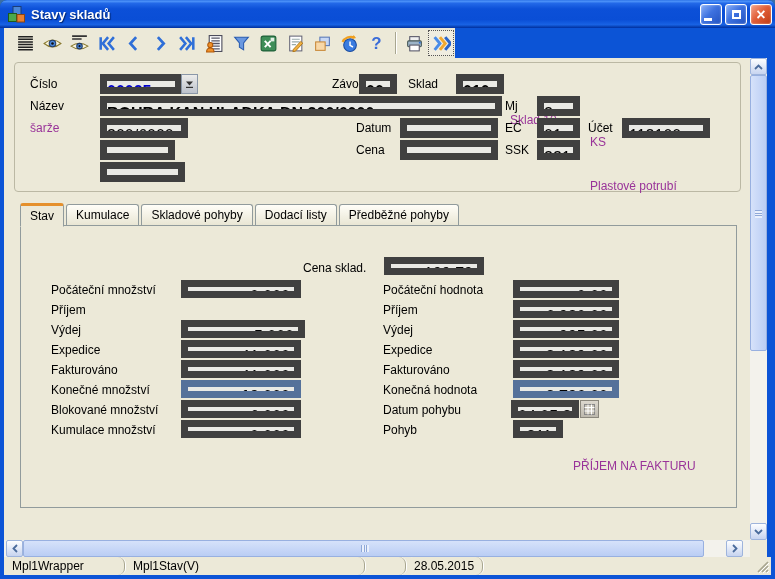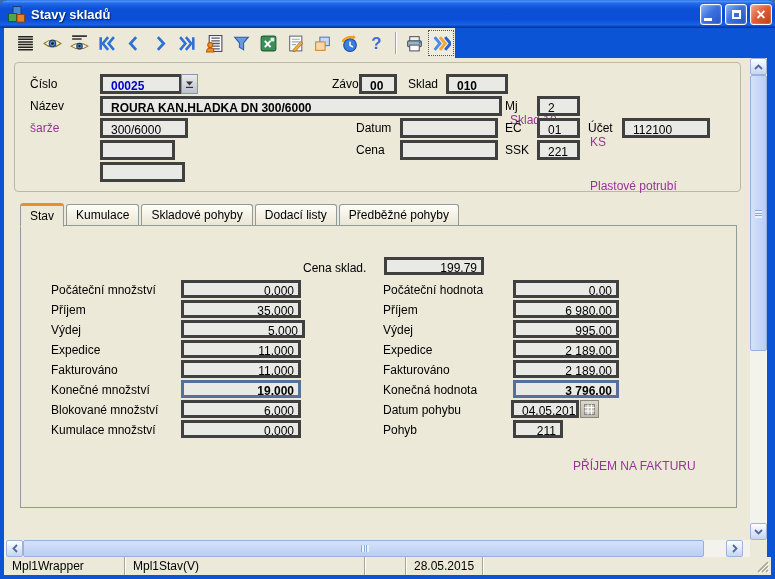--- a/index.html
+++ b/index.html
@@ -33,22 +33,22 @@
   .tbtn.selected { border:1px dotted #555; background:#F0EDE0; }
   .tsep { width:1px; height:22px; background:#A8A690; box-shadow:1px 0 0 #fff; margin:0 5px; }
 
   
   .client { position:absolute; left:4px; top:58px; width:746px; height:482px; background:#ECE9D8; }
   .groupbox { position:absolute; left:10px; top:4px; width:727px; height:130px;
               border:1px solid #BBB8A4; border-radius:4px; }
   .lbl { position:absolute; font-size:12px; color:#000; white-space:nowrap; }
   .lbl.purple { color:#993399; }
   .note { position:absolute; font-size:12px; color:#993399; white-space:nowrap;margin-top:36px; }
-  .fld { position:absolute; height:20px; background:#E9E9E5; border:3px solid #404040;
-         font-size:12px; color:#000; padding:2px 4px 0 8px; overflow:hidden; white-space:nowrap; }
+  .fld { position:absolute; height:20px; background:#E9E9E5; border:7px solid #404040;
+         font-size:16px; color:#000; padding:2px 4px 0 0; overflow:hidden; white-space:nowrap; }
   .fld.right { text-align:right; }
   .fld.bold  { font-weight:bold; }
   .fld.navy  { color:#0000CC; font-weight:bold; }
   .fld.strong{ font-weight:bold; border-color:#55719A; }
   .fld.sm { height:18px; padding-top:1px; }
   .combo-btn { position:absolute; width:17px; height:20px;
                background:linear-gradient(#ECECEA,#BCC2CC); border:1px solid #8A97A8;
                display:flex; align-items:center; justify-content:center; }
   .cal-btn { position:absolute; width:19px; height:18px;
              background:linear-gradient(#DCD8CE,#BDB9AE); border:1px solid #8A877C;
@@ -77,21 +77,21 @@
   .hthumb { background:linear-gradient(#D6E2FA,#BACDF4); }
   .grip-v { position:absolute; left:4px; width:7px; height:8px;
             background:repeating-linear-gradient(180deg,#8FA8D8 0 1px,#EAF0FC 1px 2.6px); }
   .grip-h { position:absolute; top:4px; width:8px; height:7px;
             background:repeating-linear-gradient(90deg,#8FA8D8 0 1px,#EAF0FC 1px 2.6px); }
 
   
   .statusbar { position:absolute; left:4px; top:557px; width:767px; height:18px;
                background:#ECE9D8; display:flex; font-size:12px; color:#000; }
   .spanel { border-right:1px solid #A8A690; box-shadow:1px 0 0 #fff;
-            padding:2px 16px 0 8px; white-space:nowrap; overflow:hidden; }
+            padding:2px 16px 0 8px; white-space:nowrap; overflow:hidden;border-radius:7px; }
   .sgrip { position:absolute; right:2px; bottom:2px; }
 </style>
 </head>
 <body>
 
 <div class="window">
 
   <div class="titlebar">
     <svg class="title-icon" viewBox="0 0 19 19">
       <rect x="6" y="1.5" width="8" height="8" fill="#4A86D8" stroke="#1A3C78"></rect>
@@ -235,21 +235,21 @@
     <div class="fld navy" style="left:96px;top:16px;width:82px">00025</div>
     <div class="combo-btn" style="left:177px;top:16px">
       <svg width="9" height="9" viewBox="0 0 9 9">
           <polygon points="1,1.5 8,1.5 4.5,5.5" fill="#333"></polygon>
           <rect x="1" y="6.8" width="7" height="1.2" fill="#333"></rect>
         </svg>
     </div>
     <span class="lbl" style="left:328px;top:19px">Závod</span>
     <div class="fld bold" style="left:355px;top:16px;width:38px">00</div>
     <span class="lbl" style="left:404px;top:19px">Sklad</span>
-    <div class="fld bold" style="left:442px;top:16px;width:62px">010</div>
+    <div class="fld bold" style="left:452px;top:16px;width:48px">010</div>
     <span class="note" style="left:506px;top:19px">Sklad 10</span>
 
     <span class="lbl" style="left:26px;top:41px">Název</span>
     <div class="fld bold" style="left:96px;top:38px;width:402px">ROURA KAN.HLADKA DN 300/6000</div>
     <span class="lbl" style="left:501px;top:41px">Mj</span>
     <div class="fld" style="left:533px;top:38px;width:43px">2</div>
     <span class="note" style="left:586px;top:41px">KS</span>
 
     <span class="lbl purple" style="left:26px;top:63px">šarže</span>
     <div class="fld" style="left:96px;top:60px;width:88px">300/6000</div>
@@ -277,21 +277,20 @@
       <div class="tab"><span>Předběžné pohyby</span></div>
     </div>
 
     <div class="tabpanel">
       <span class="lbl" style="left:282px;top:35px">Cena sklad.</span>
       <div class="fld sm right" style="left:363px;top:31px;width:100px">199,79</div>
 
       <span class="lbl" style="left:30px;top:57px">Počáteční množství</span>
       <div class="fld sm right" style="left:160px;top:54px;width:120px">0,000</div>
       <span class="lbl" style="left:30px;top:77px">Příjem</span>
-      <div class="fld sm right" style="left:160px;top:74px;width:120px">35,000</div>
       <span class="lbl" style="left:30px;top:97px">Výdej</span>
       <div class="fld sm right" style="left:160px;top:94px;width:124px">5,000</div>
       <span class="lbl" style="left:30px;top:117px">Expedice</span>
       <div class="fld sm right" style="left:160px;top:114px;width:120px">11,000</div>
       <span class="lbl" style="left:30px;top:137px">Fakturováno</span>
       <div class="fld sm right" style="left:160px;top:134px;width:120px">11,000</div>
       <span class="lbl" style="left:30px;top:157px">Konečné množství</span>
       <div class="fld sm right strong" style="left:160px;top:154px;width:120px">19,000</div>
       <span class="lbl" style="left:30px;top:177px">Blokované množství</span>
       <div class="fld sm right" style="left:160px;top:174px;width:120px">6,000</div>

